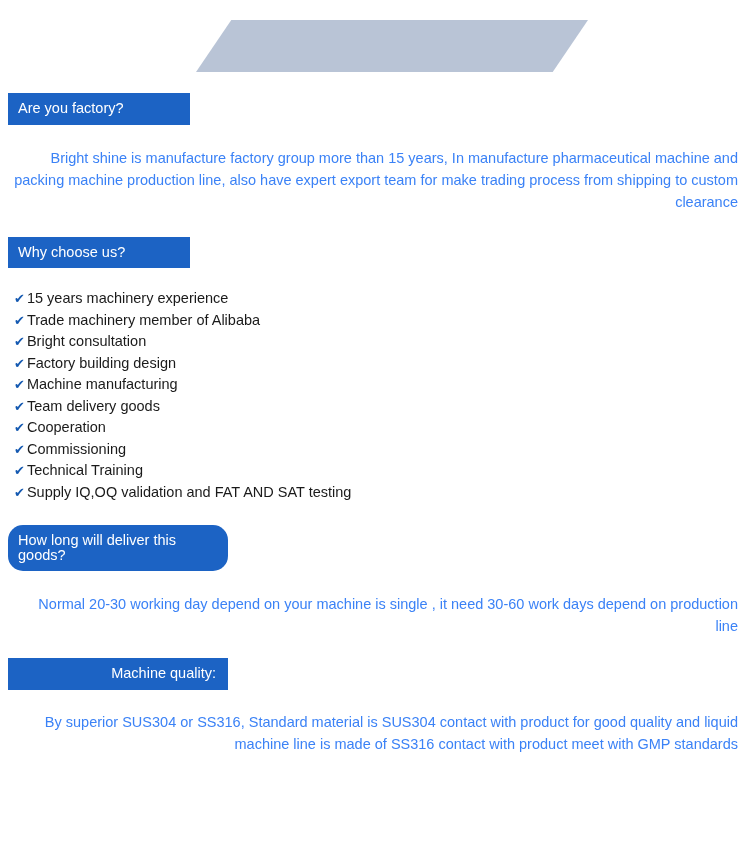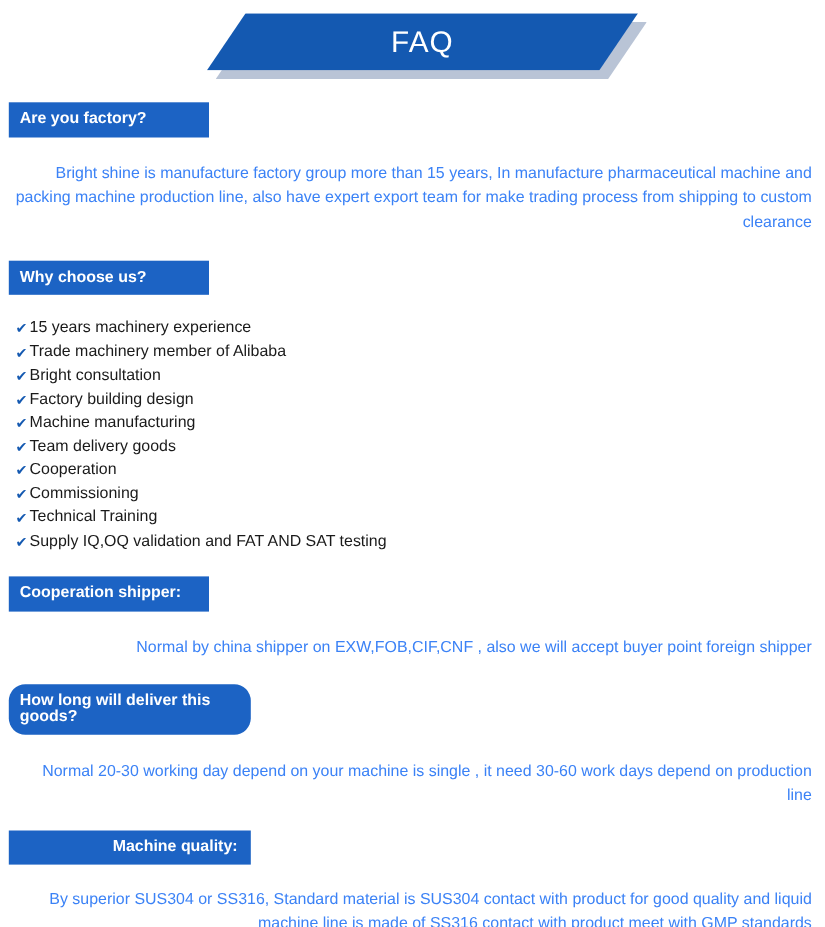--- a/index.html
+++ b/index.html
@@ -55,21 +55,20 @@
     padding: 0 8px 0 8px;
   }
   .q-label {
     background: #1c63c4;
     color: #ffffff;
     font-size: 14.5px;
     line-height: 1;
     padding: 8px 12px 9px 10px;
     display: inline-block;
     box-sizing: border-box;
-    font-weight: bold;
   }
   .answer {
     font-size: 14.5px;
     line-height: 22px;
     color: #3b82f6;
     padding: 0 4px 0 4px;
     max-width: 726px;
     text-align: right;
   }
 
@@ -108,23 +107,20 @@
     line-height: 21px;
     margin-right: 2px;
     flex: 0 0 auto;
   }
 </style>
 </head>
 <body>
 
 <div class="banner-wrap">
   <div class="banner-shadow"></div>
-  <div class="banner">
-    <span class="banner-title">FAQ</span>
-  </div>
 </div>
 
 <div class="content">
 
   <div class="sec-1">
     <div class="q-label">Are you factory?</div>
     <div class="answer">Bright shine is manufacture factory group more than 15 years, In manufacture pharmaceutical machine and packing machine production line, also have expert export team for make trading process from shipping to custom clearance</div>
   </div>
 
   <div class="sec-2">
@@ -166,24 +162,20 @@
           <span class="check">✔</span>
           <span>Technical Training</span>
         </li>
       <li>
           <span class="check">✔</span>
           <span>Supply IQ,OQ validation and FAT AND SAT testing</span>
         </li>
     </ul>
   </div>
 
-  <div class="sec-3">
-    <div class="q-label">Cooperation shipper:</div>
-    <div class="answer">Normal by china shipper on EXW,FOB,CIF,CNF , also we will accept buyer point foreign shipper</div>
-  </div>
 
   <div class="sec-4">
     <div class="q-label">How long will deliver this goods?</div>
     <div class="answer">Normal 20-30 working day depend on your machine is single , it need 30-60 work days depend on production line</div>
   </div>
 
   <div class="sec-5">
     <div class="q-label">Machine quality:</div>
     <div class="answer">By superior SUS304 or SS316, Standard material is SUS304 contact with product for good quality and  liquid machine line is made of SS316 contact with product meet with GMP standards</div>
   </div>

